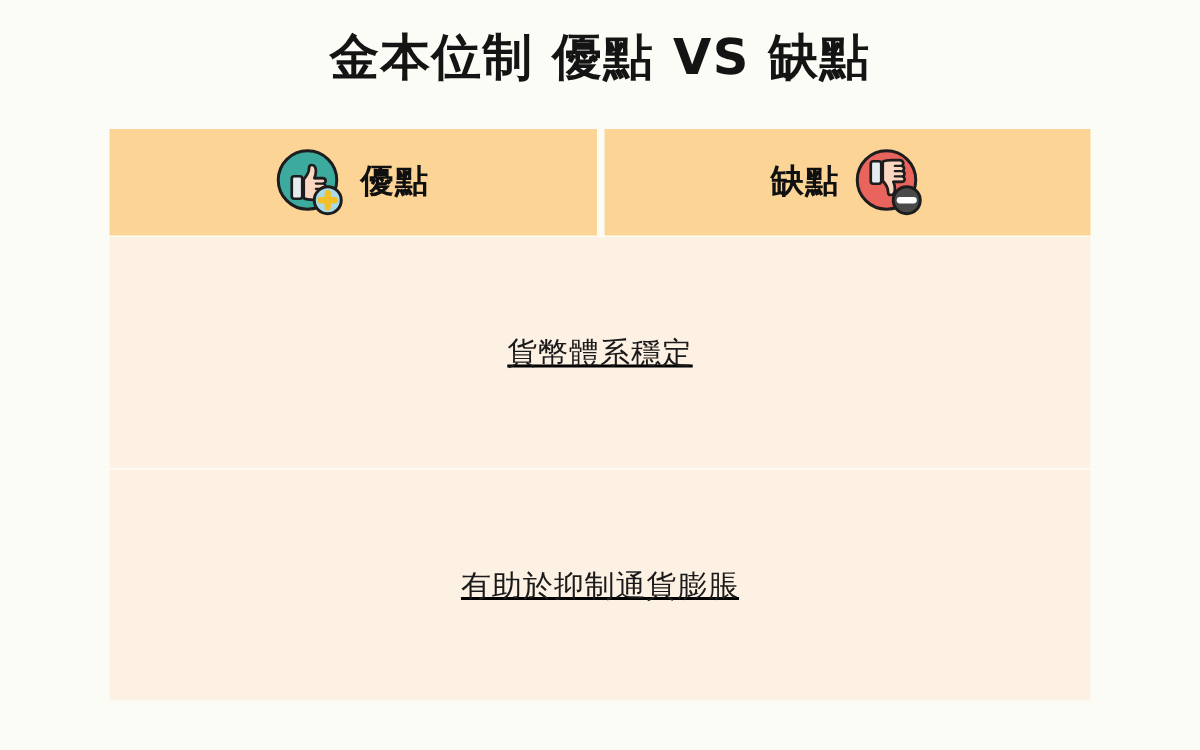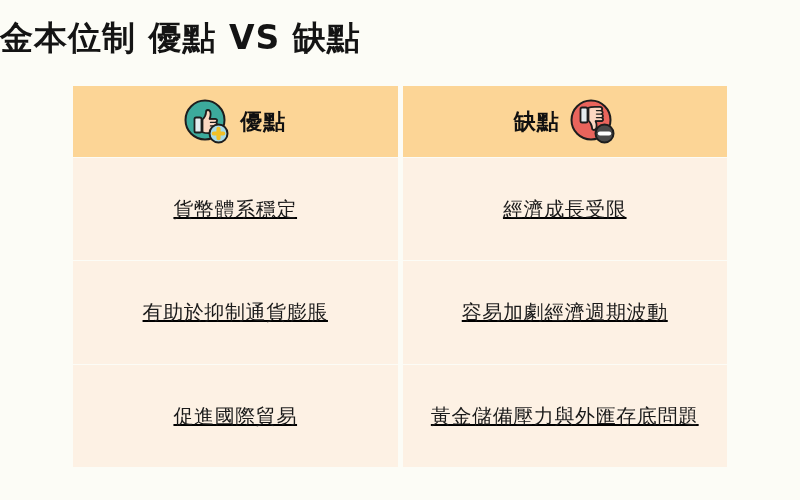--- a/index.html
+++ b/index.html
@@ -19,20 +19,21 @@
     height: 500px;
     box-sizing: border-box;
   }
 
   
   .title {
     position: absolute;
     left: 0;
     top: 16px;
     width: 800px;
+    text-align: center;
     font-size: 33px;
     font-weight: 700;
     letter-spacing: 1px;
     color: #141414;
     line-height: 44px;
     white-space: nowrap;
   }
 
   
   .table {
@@ -155,38 +156,24 @@
             </svg>
           </span>
         </div>
       </div>
     </div>
 
     <div class="row body-row">
       <div class="cell">
         <span class="cell-text">貨幣體系穩定</span>
       </div>
-      <div class="cell">
-        <span class="cell-text">經濟成長受限</span>
-      </div>
     </div>
 
 
     <div class="row body-row">
       <div class="cell">
         <span class="cell-text">有助於抑制通貨膨脹</span>
       </div>
-      <div class="cell">
-        <span class="cell-text">容易加劇經濟週期波動</span>
-      </div>
     </div>
 
-    <div class="row body-row">
-      <div class="cell">
-        <span class="cell-text">促進國際貿易</span>
-      </div>
-      <div class="cell">
-        <span class="cell-text">黃金儲備壓力與外匯存底問題</span>
-      </div>
-    </div>
 
   </div>
 </div>
 
 </body></html>

